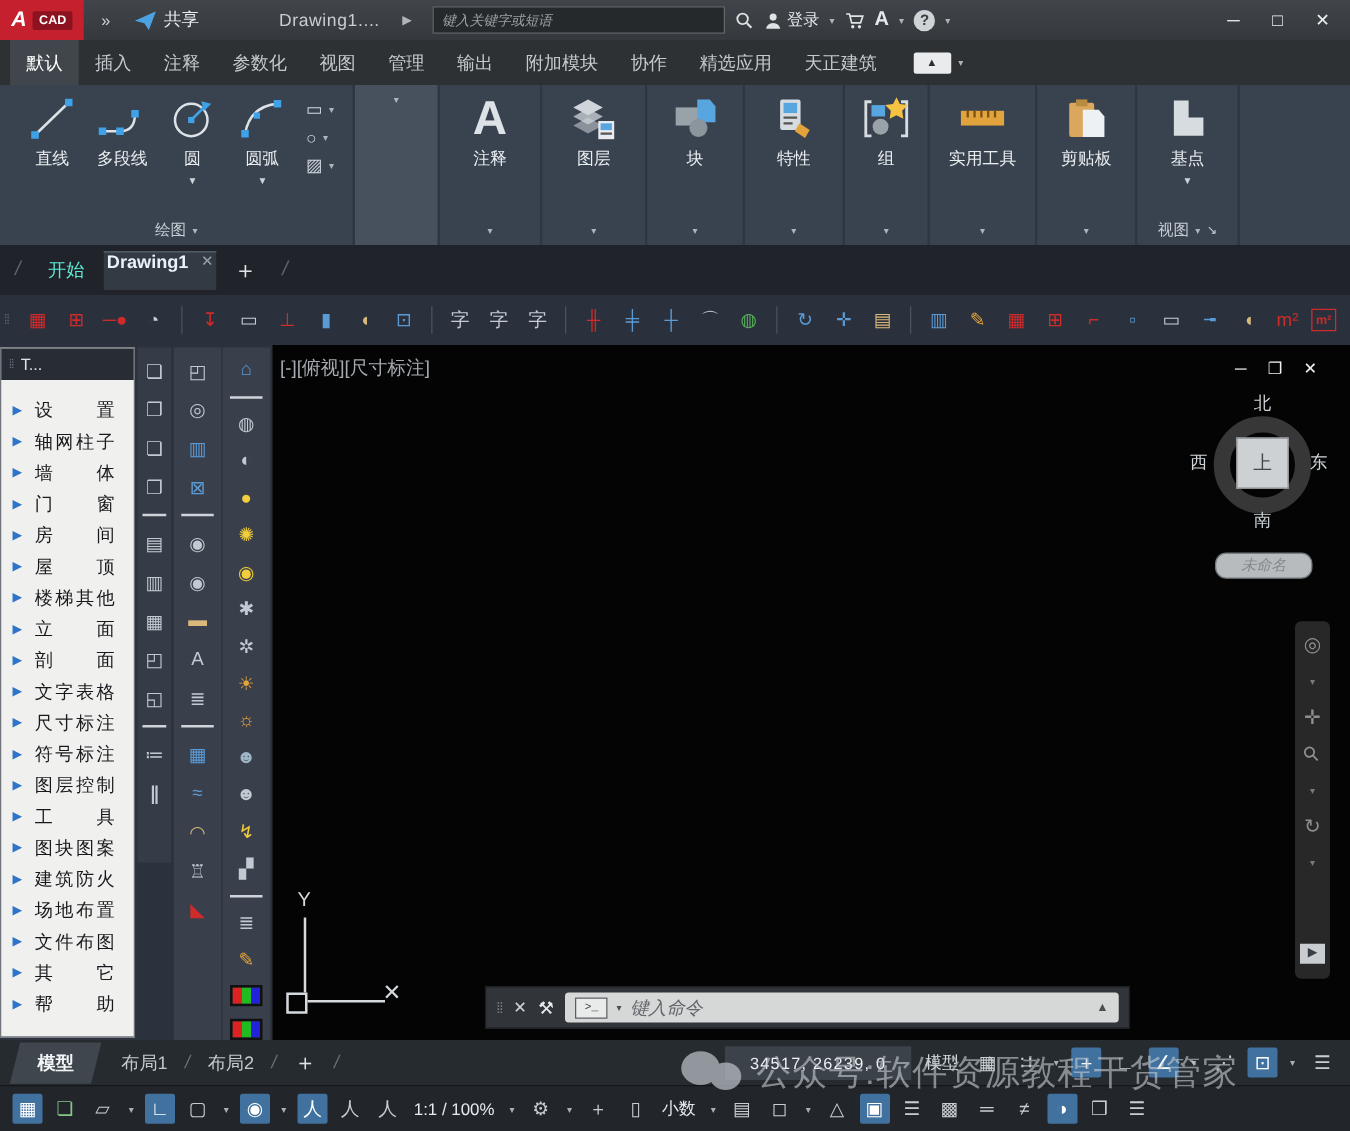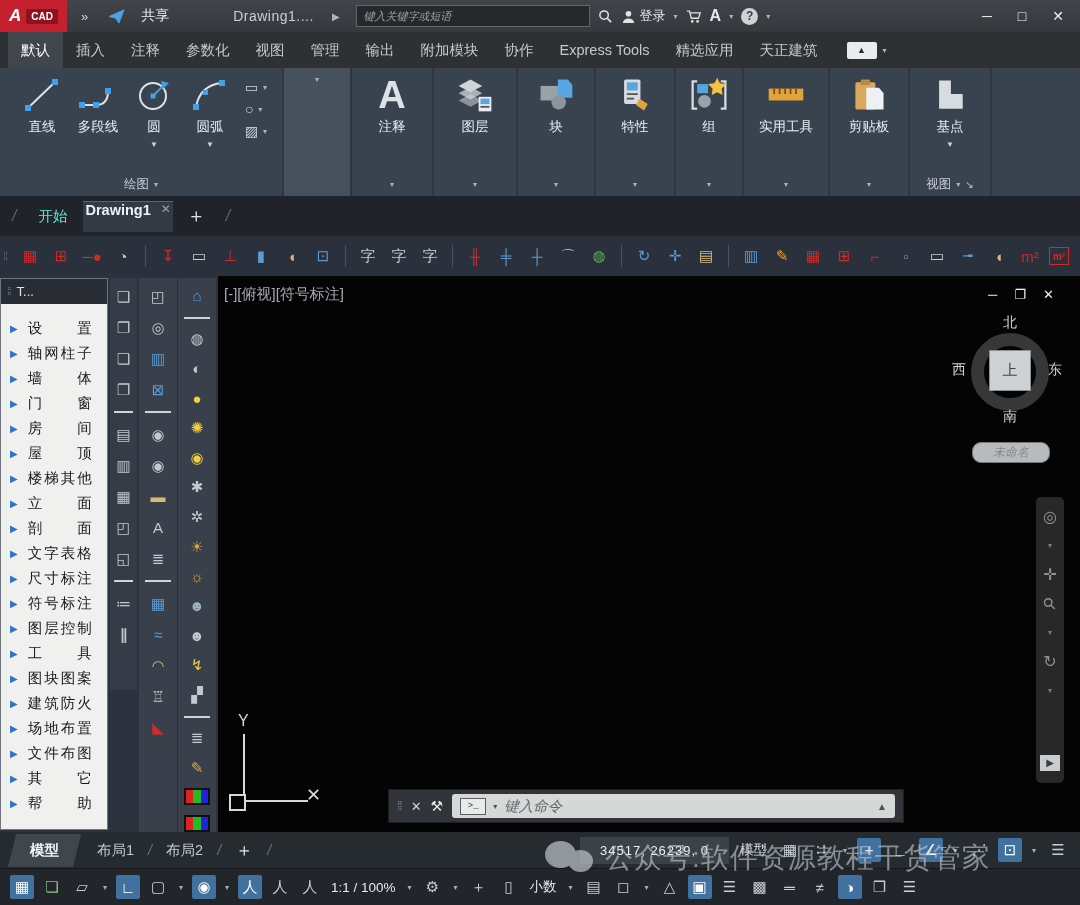--- a/index.html
+++ b/index.html
@@ -5,21 +5,21 @@
   html,body{margin:0;padding:0;background:#15181c}
   .root{position:relative;width:1080px;height:905px;overflow:hidden;background:#2b323d;
         font-family:"Liberation Sans","DejaVu Sans",sans-serif;color:#d6dade;-webkit-user-select:none}
   
   .tb{position:absolute;left:0;top:0;width:1080px;height:32px;background:linear-gradient(#41444a,#35383c);
       display:flex;align-items:center;gap:8px}
   .logo{display:flex;align-items:center;gap:5px;background:#c5202e;height:32px;padding:0 9px}
   .logo .a{font-weight:bold;font-style:italic;color:#fff;font-size:17px}
   .logo .cad{background:#8d1220;color:#fff;font-size:10px;font-weight:bold;padding:2px 5px;border-radius:2px}
   .tb .chev{color:#cfd4d9;font-size:13px;letter-spacing:-2px;margin-left:6px}
-  .share{display:flex;align-items:center;gap:16px;margin-left:14px;color:#e8edf1;font-size:14px}
+  .share{display:flex;align-items:center;gap:6px;margin-left:14px;color:#e8edf1;font-size:14px}
   .doc-title{margin-left:56px;color:#c9ced4;font-size:14px;letter-spacing:.5px}
   .tb .tri{color:#aeb4ba;font-size:10px;margin-left:10px}
   .tb-search{width:218px;height:20px;margin-left:8px;background:#26292c;border:1px solid #62666b;
              display:flex;align-items:center;padding:0 7px;color:#9aa0a6;font-size:11px;font-style:italic}
   .tb-ic{display:flex;align-items:center;gap:4px;color:#e4e9ed;font-size:13px}
   .car{font-size:8px;color:#aeb4ba}
   .help-circle{width:17px;height:17px;border-radius:50%;background:#cfd3d6;color:#3a3d40;font-weight:bold;
                font-size:12px;display:flex;align-items:center;justify-content:center}
   .winbtns{margin-left:auto;display:flex;gap:26px;padding-right:16px;color:#eef1f4;font-size:14px}
   
@@ -196,21 +196,20 @@
 
     <span class="rtab active">默认</span>
         <span class="rtab">插入</span>
         <span class="rtab">注释</span>
         <span class="rtab">参数化</span>
         <span class="rtab">视图</span>
         <span class="rtab">管理</span>
         <span class="rtab">输出</span>
         <span class="rtab">附加模块</span>
         <span class="rtab">协作</span>
-        <span class="rtab">Express Tools</span>
         <span class="rtab">精选应用</span>
         <span class="rtab">天正建筑</span>
       </div>
     <span class="clps">▲</span>
     <span class="car clps-car">▾</span>
   </div>
 
   <div class="ribbon">
     <div class="panel" style="width:282px">
       <div class="prow">
@@ -468,21 +467,21 @@
         <span class="tzic b">▫</span>
         <span class="tzic g">▭</span>
         <span class="tzic b">╼</span>
         <span class="tzic t">◖</span>
         <span class="tzic r">m²</span>
         <span class="tzic r bx">m²</span>
       </div>
   </div>
 
   <div class="canvas"></div>
-  <span class="vplabel">[-][俯视][符号标注]</span>
+  <span class="vplabel">[-][俯视][尺寸标注]</span>
   <div class="vpctrl">
     <span>─</span>
     <span>❐</span>
     <span>✕</span>
   </div>
 
   <div class="vcube">
     <div class="ring"></div>
     <div class="vc-center">上</div>
     <span class="vc-n">北</span>

